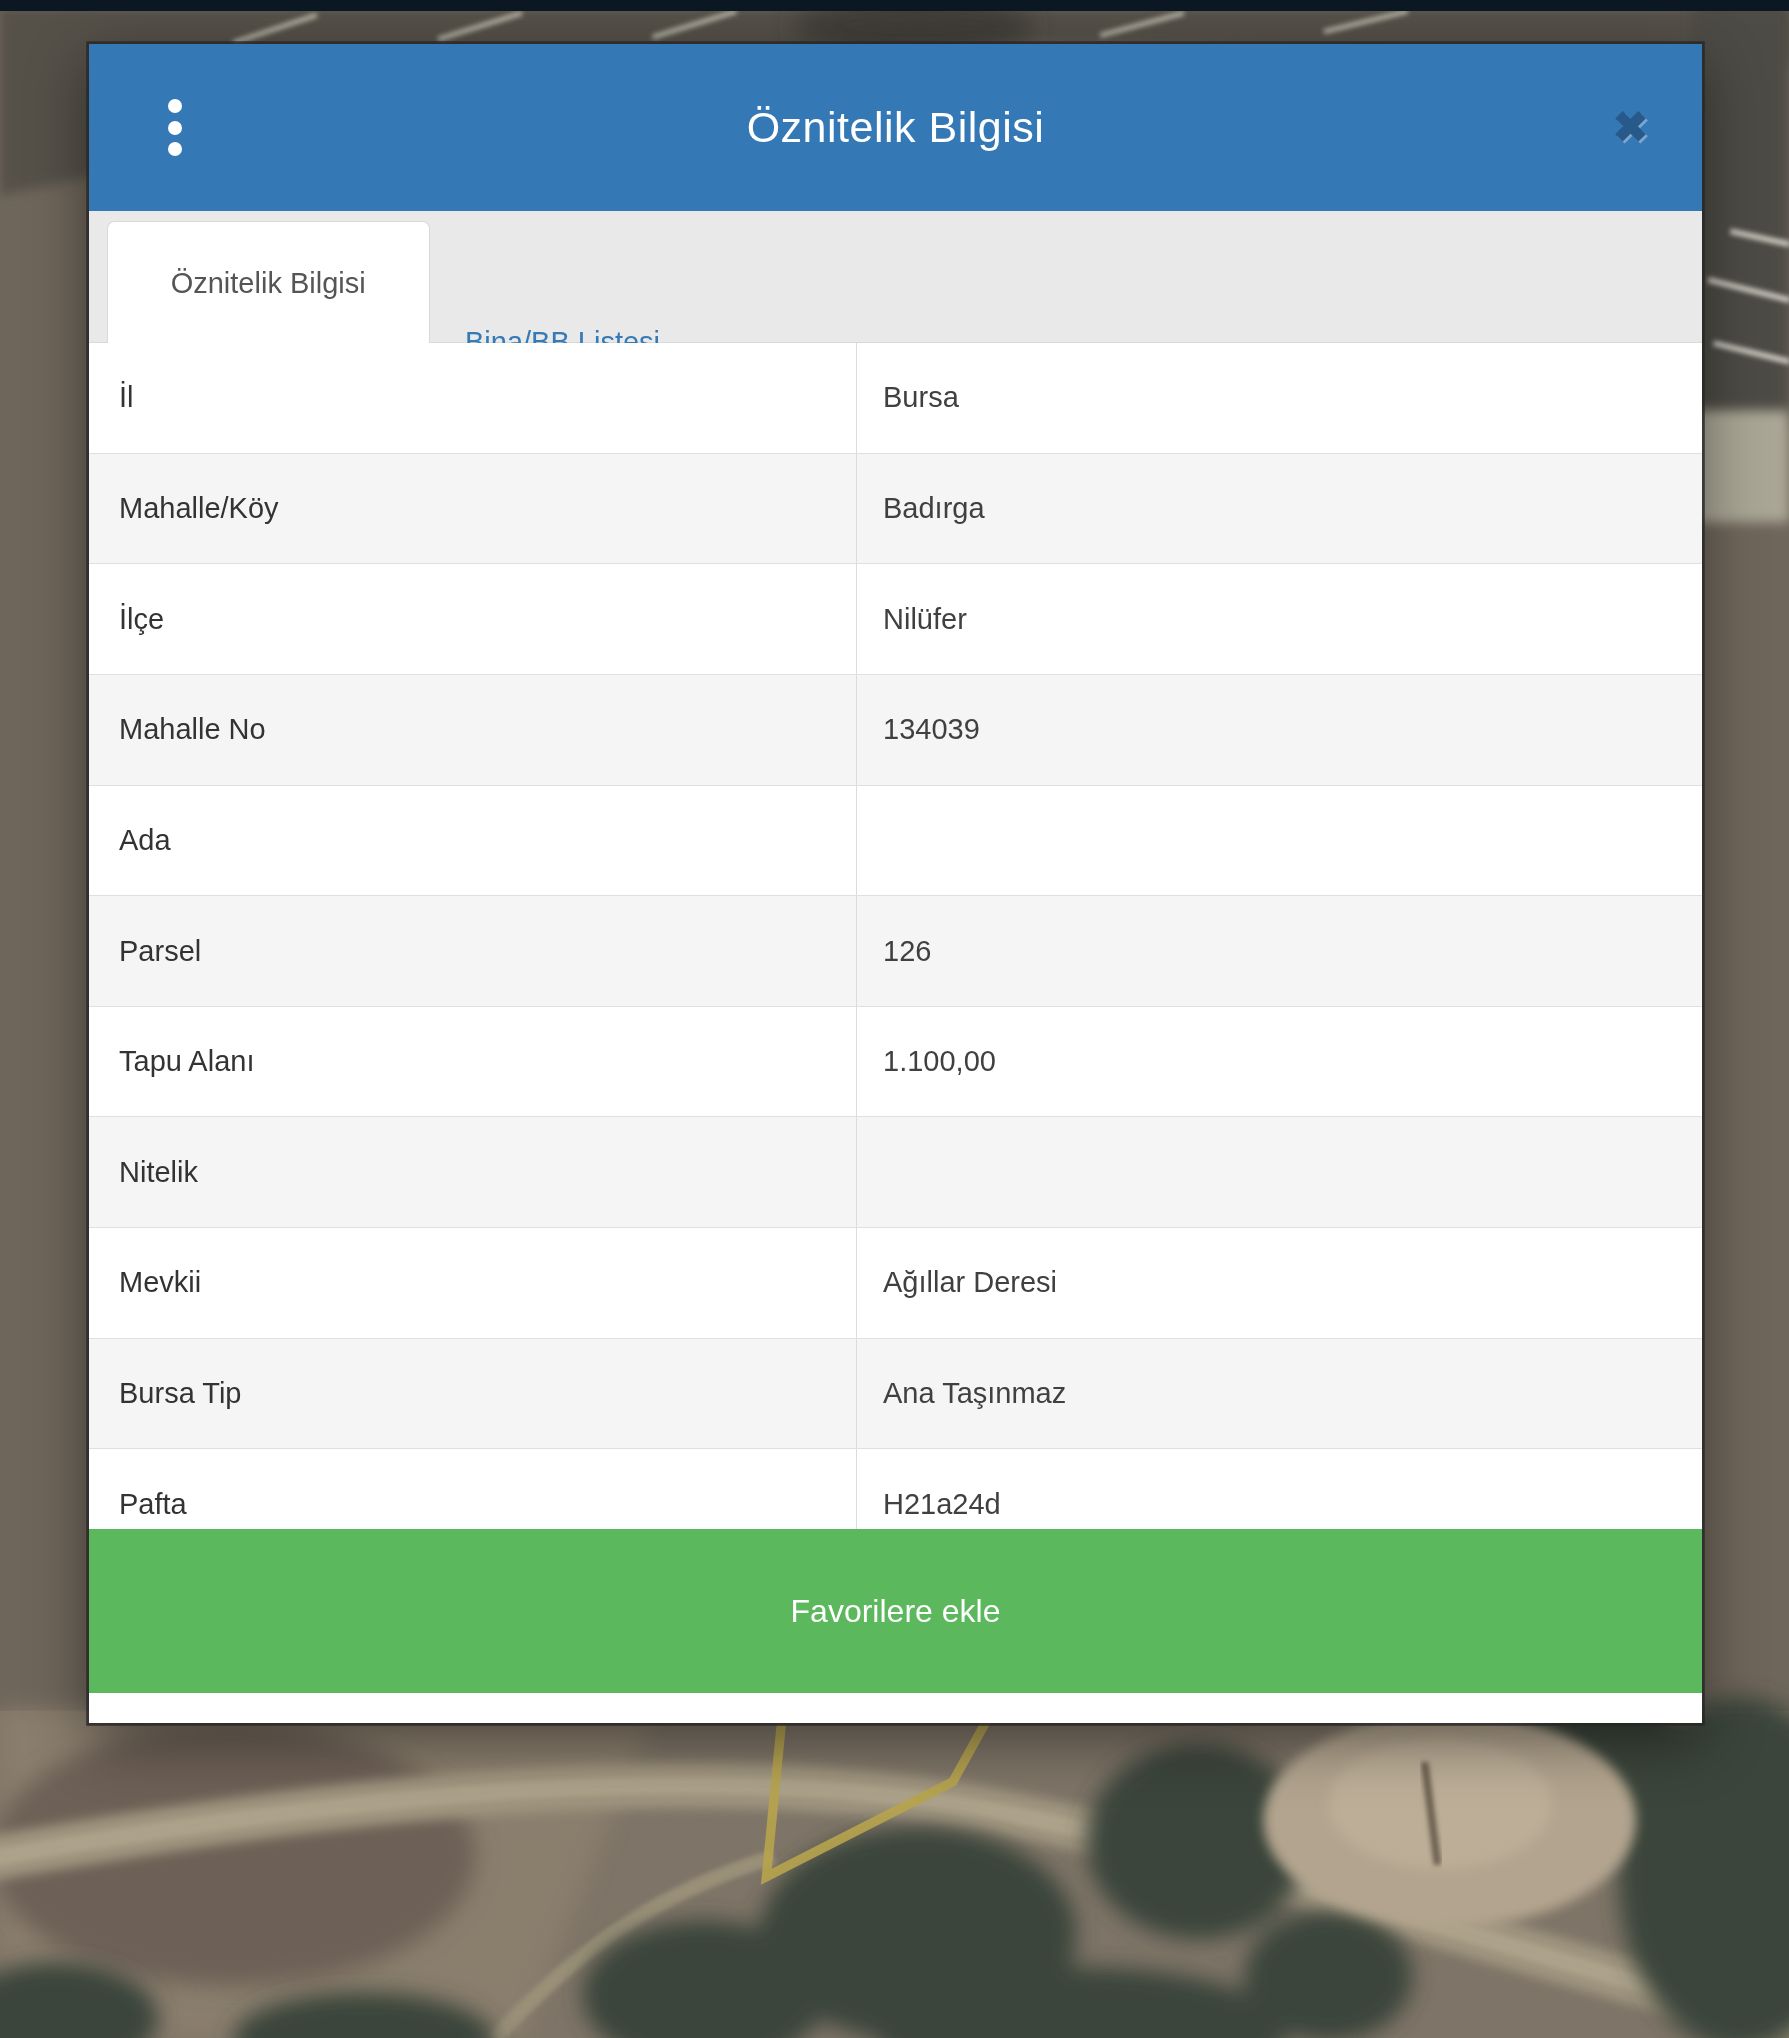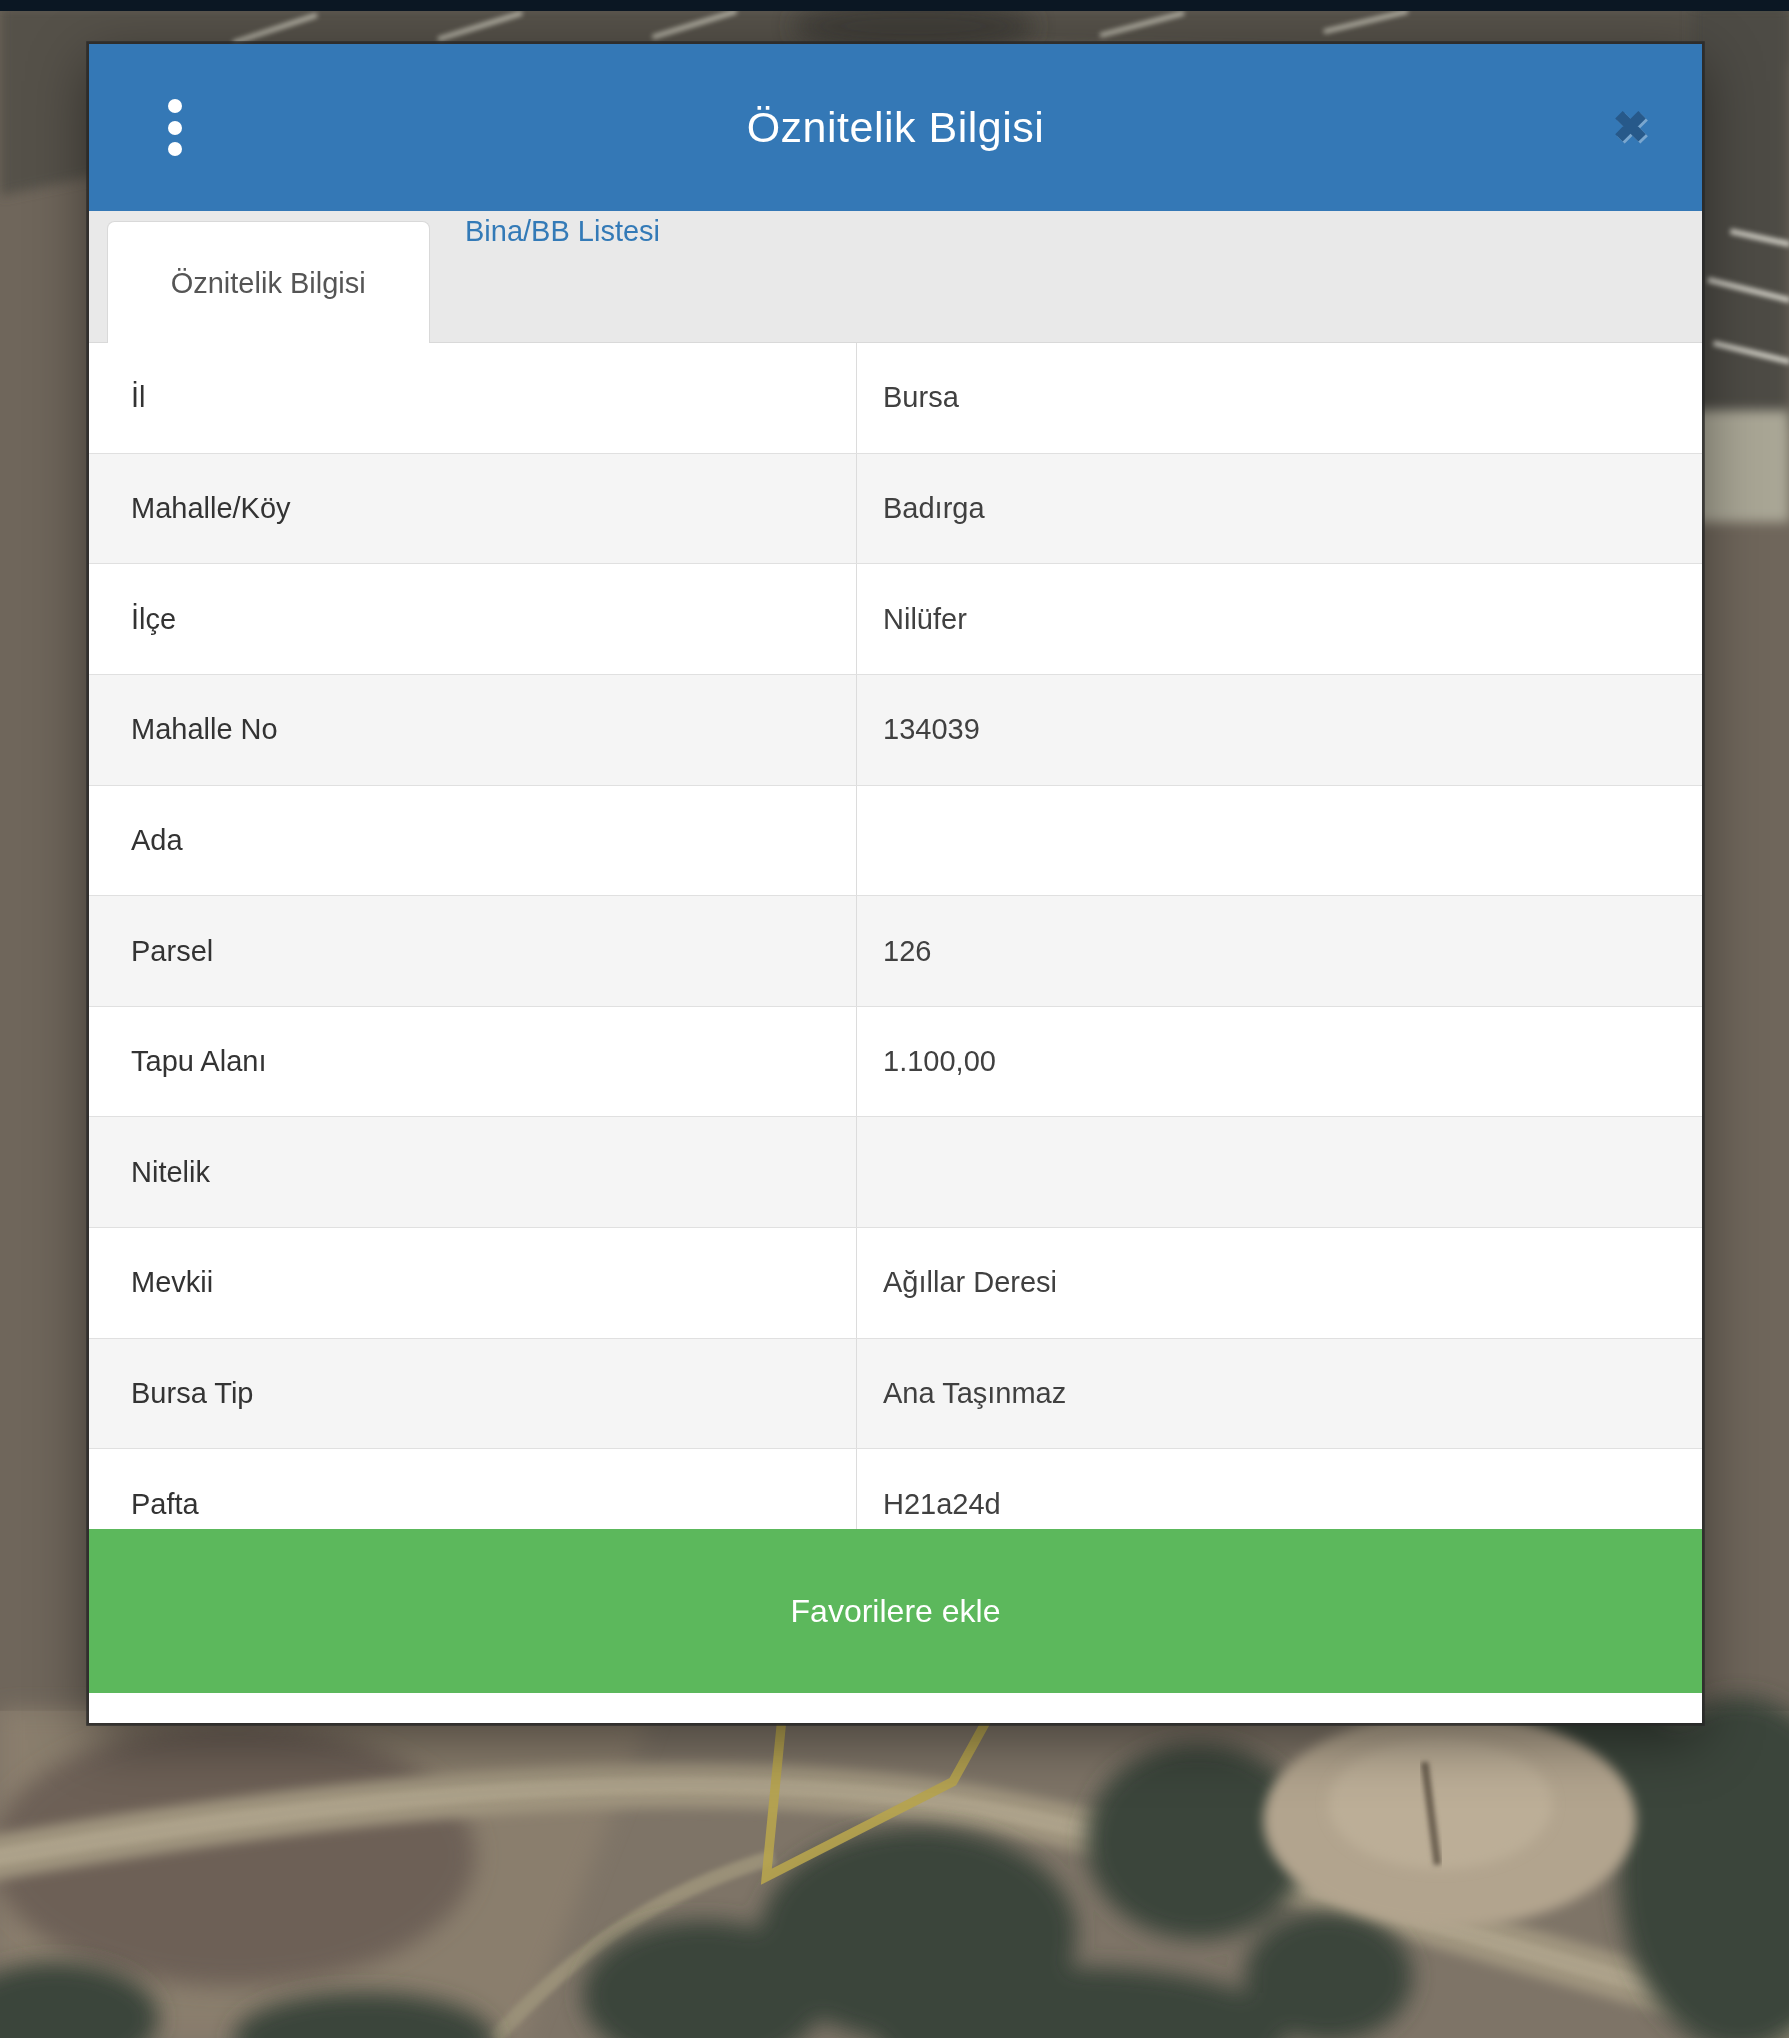--- a/index.html
+++ b/index.html
@@ -58,39 +58,39 @@
     background:#e9e9e9;border-bottom:1.9px solid #d9d9d9;box-sizing:border-box;
   }
   .tab-active{
     position:absolute;left:17.7px;top:10.3px;width:323px;height:124px;
     background:#fff;border:1.9px solid #d9d9d9;border-bottom:none;
     border-radius:7.5px 7.5px 0 0;box-sizing:border-box;
     display:flex;align-items:center;justify-content:center;
     font-size:29px;color:#555;cursor:pointer;
   }
   .tab-link{
-    position:absolute;left:376px;top:4px;height:132px;
-    display:flex;align-items:flex-start;
+    position:absolute;left:376px;top:16px;height:132px;
+    display:flex;align-items:flex-end;
     font-size:29px;color:var(--tab-link-blue,#337ab7);cursor:pointer;
   }
 
   
   .attr-table{
     position:absolute;left:0;top:299px;width:100%;height:1216px;
     display:flex;flex-direction:column;background:#fff;
   }
   .row{
     flex:1 1 0;display:flex;box-sizing:border-box;
     border-bottom:1.9px solid #e0e0e0;background:#fff;
   }
   .row:last-child{border-bottom:none;}
   .row:nth-child(even){background:#f5f5f5;}
   .cell-label{
     width:768px;box-sizing:border-box;border-right:1.9px solid #dcdcdc;
-    display:flex;align-items:center;padding-left:42px;
+    display:flex;align-items:center;padding-left:30px;
     font-size:29px;color:#333;
   }
   .cell-value{
     flex:1;display:flex;align-items:center;padding-left:26px;
     font-size:29px;color:#404040;text-align:center;
   }
 
   
   .fav-btn{
     position:absolute;left:0;top:1485px;width:100%;height:164px;

